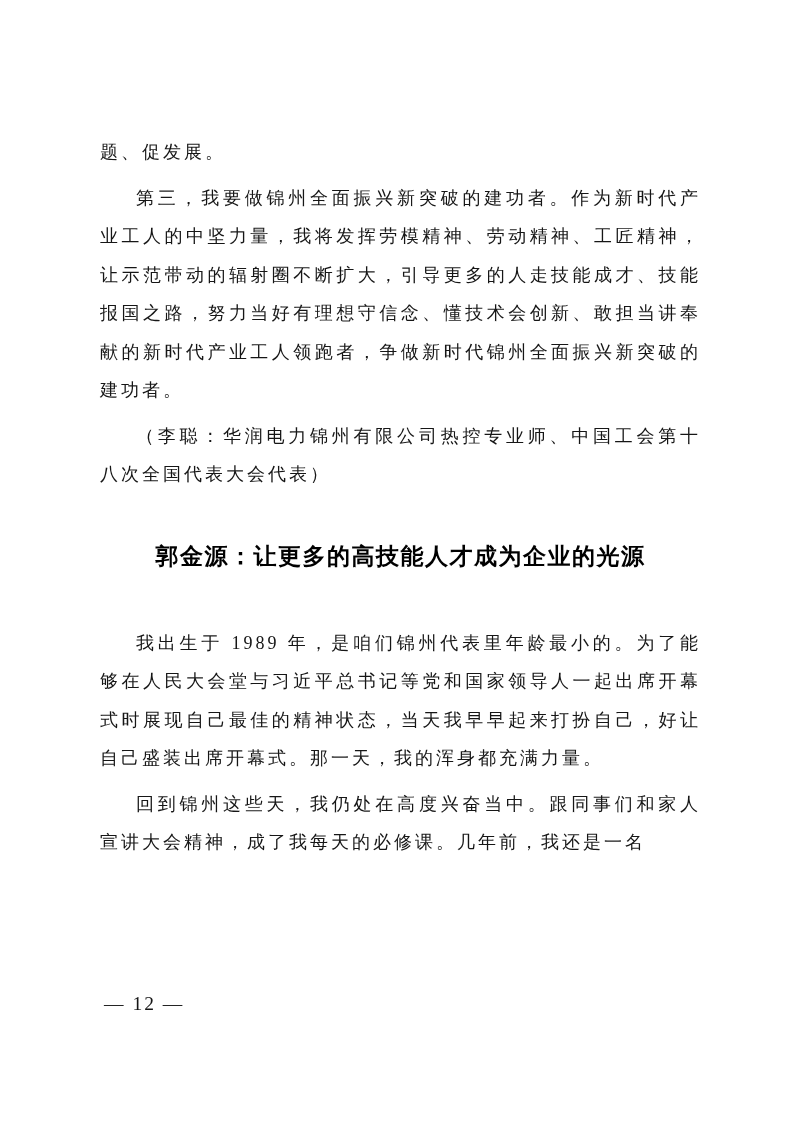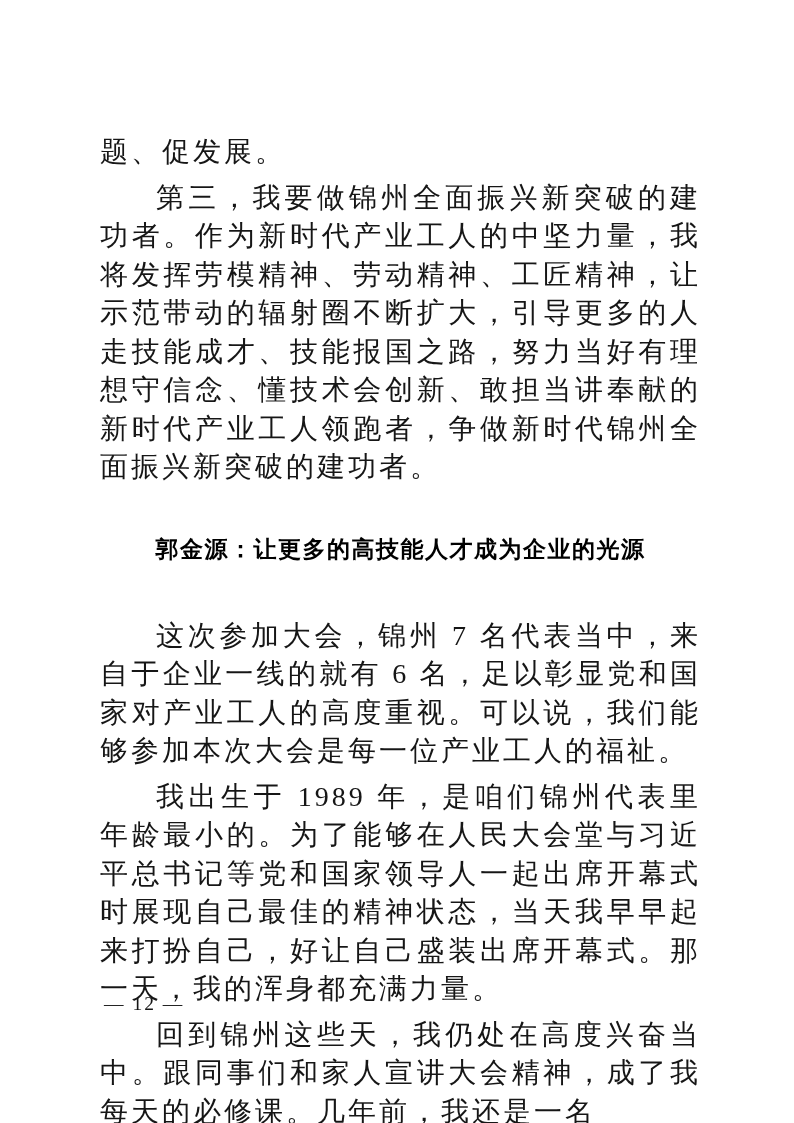--- a/index.html
+++ b/index.html
@@ -17,21 +17,21 @@
     color: #161616;
   }
   .content {
     position: absolute;
     left: 100px;
     top: 133px;
     width: 601px;
   }
   .body-para {
     margin: 0 0 7px 0;
-    font-size: 28px;
+    font-size: 18px;
     line-height: 38.5px;
     letter-spacing: 3px;
     text-align: justify;
     text-justify: inter-ideograph;
     text-indent: 2em;
   }
   .continuation {
     text-indent: 0;
   }
   .attribution {
@@ -59,24 +59,24 @@
 </head>
 <body>
 
 <div class="page">
   <div class="content">
 
     <p class="body-para continuation">题、促发展。</p>
 
     <p class="body-para">第三，我要做锦州全面振兴新突破的建功者。作为新时代产业工人的中坚力量，我将发挥劳模精神、劳动精神、工匠精神，让示范带动的辐射圈不断扩大，引导更多的人走技能成才、技能报国之路，努力当好有理想守信念、懂技术会创新、敢担当讲奉献的新时代产业工人领跑者，争做新时代锦州全面振兴新突破的建功者。</p>
 
+    <p class="body-para attribution">（李聪：华润电力锦州有限公司热控专业师、中国工会第十八次全国代表大会代表）</p>
 
     <h2 class="section-heading">郭金源：让更多的高技能人才成为企业的光源</h2>
 
-    <p class="body-para">这次参加大会，锦州 7 名代表当中，来自于企业一线的就有 6 名，足以彰显党和国家对产业工人的高度重视。可以说，我们能够参加本次大会是每一位产业工人的福祉。</p>
 
     <p class="body-para">我出生于 1989 年，是咱们锦州代表里年龄最小的。为了能够在人民大会堂与习近平总书记等党和国家领导人一起出席开幕式时展现自己最佳的精神状态，当天我早早起来打扮自己，好让自己盛装出席开幕式。那一天，我的浑身都充满力量。</p>
 
     <p class="body-para">回到锦州这些天，我仍处在高度兴奋当中。跟同事们和家人宣讲大会精神，成了我每天的必修课。几年前，我还是一名</p>
 
   </div>
 
   <div class="page-footer">
     <span>— 12 —</span>
   </div>

